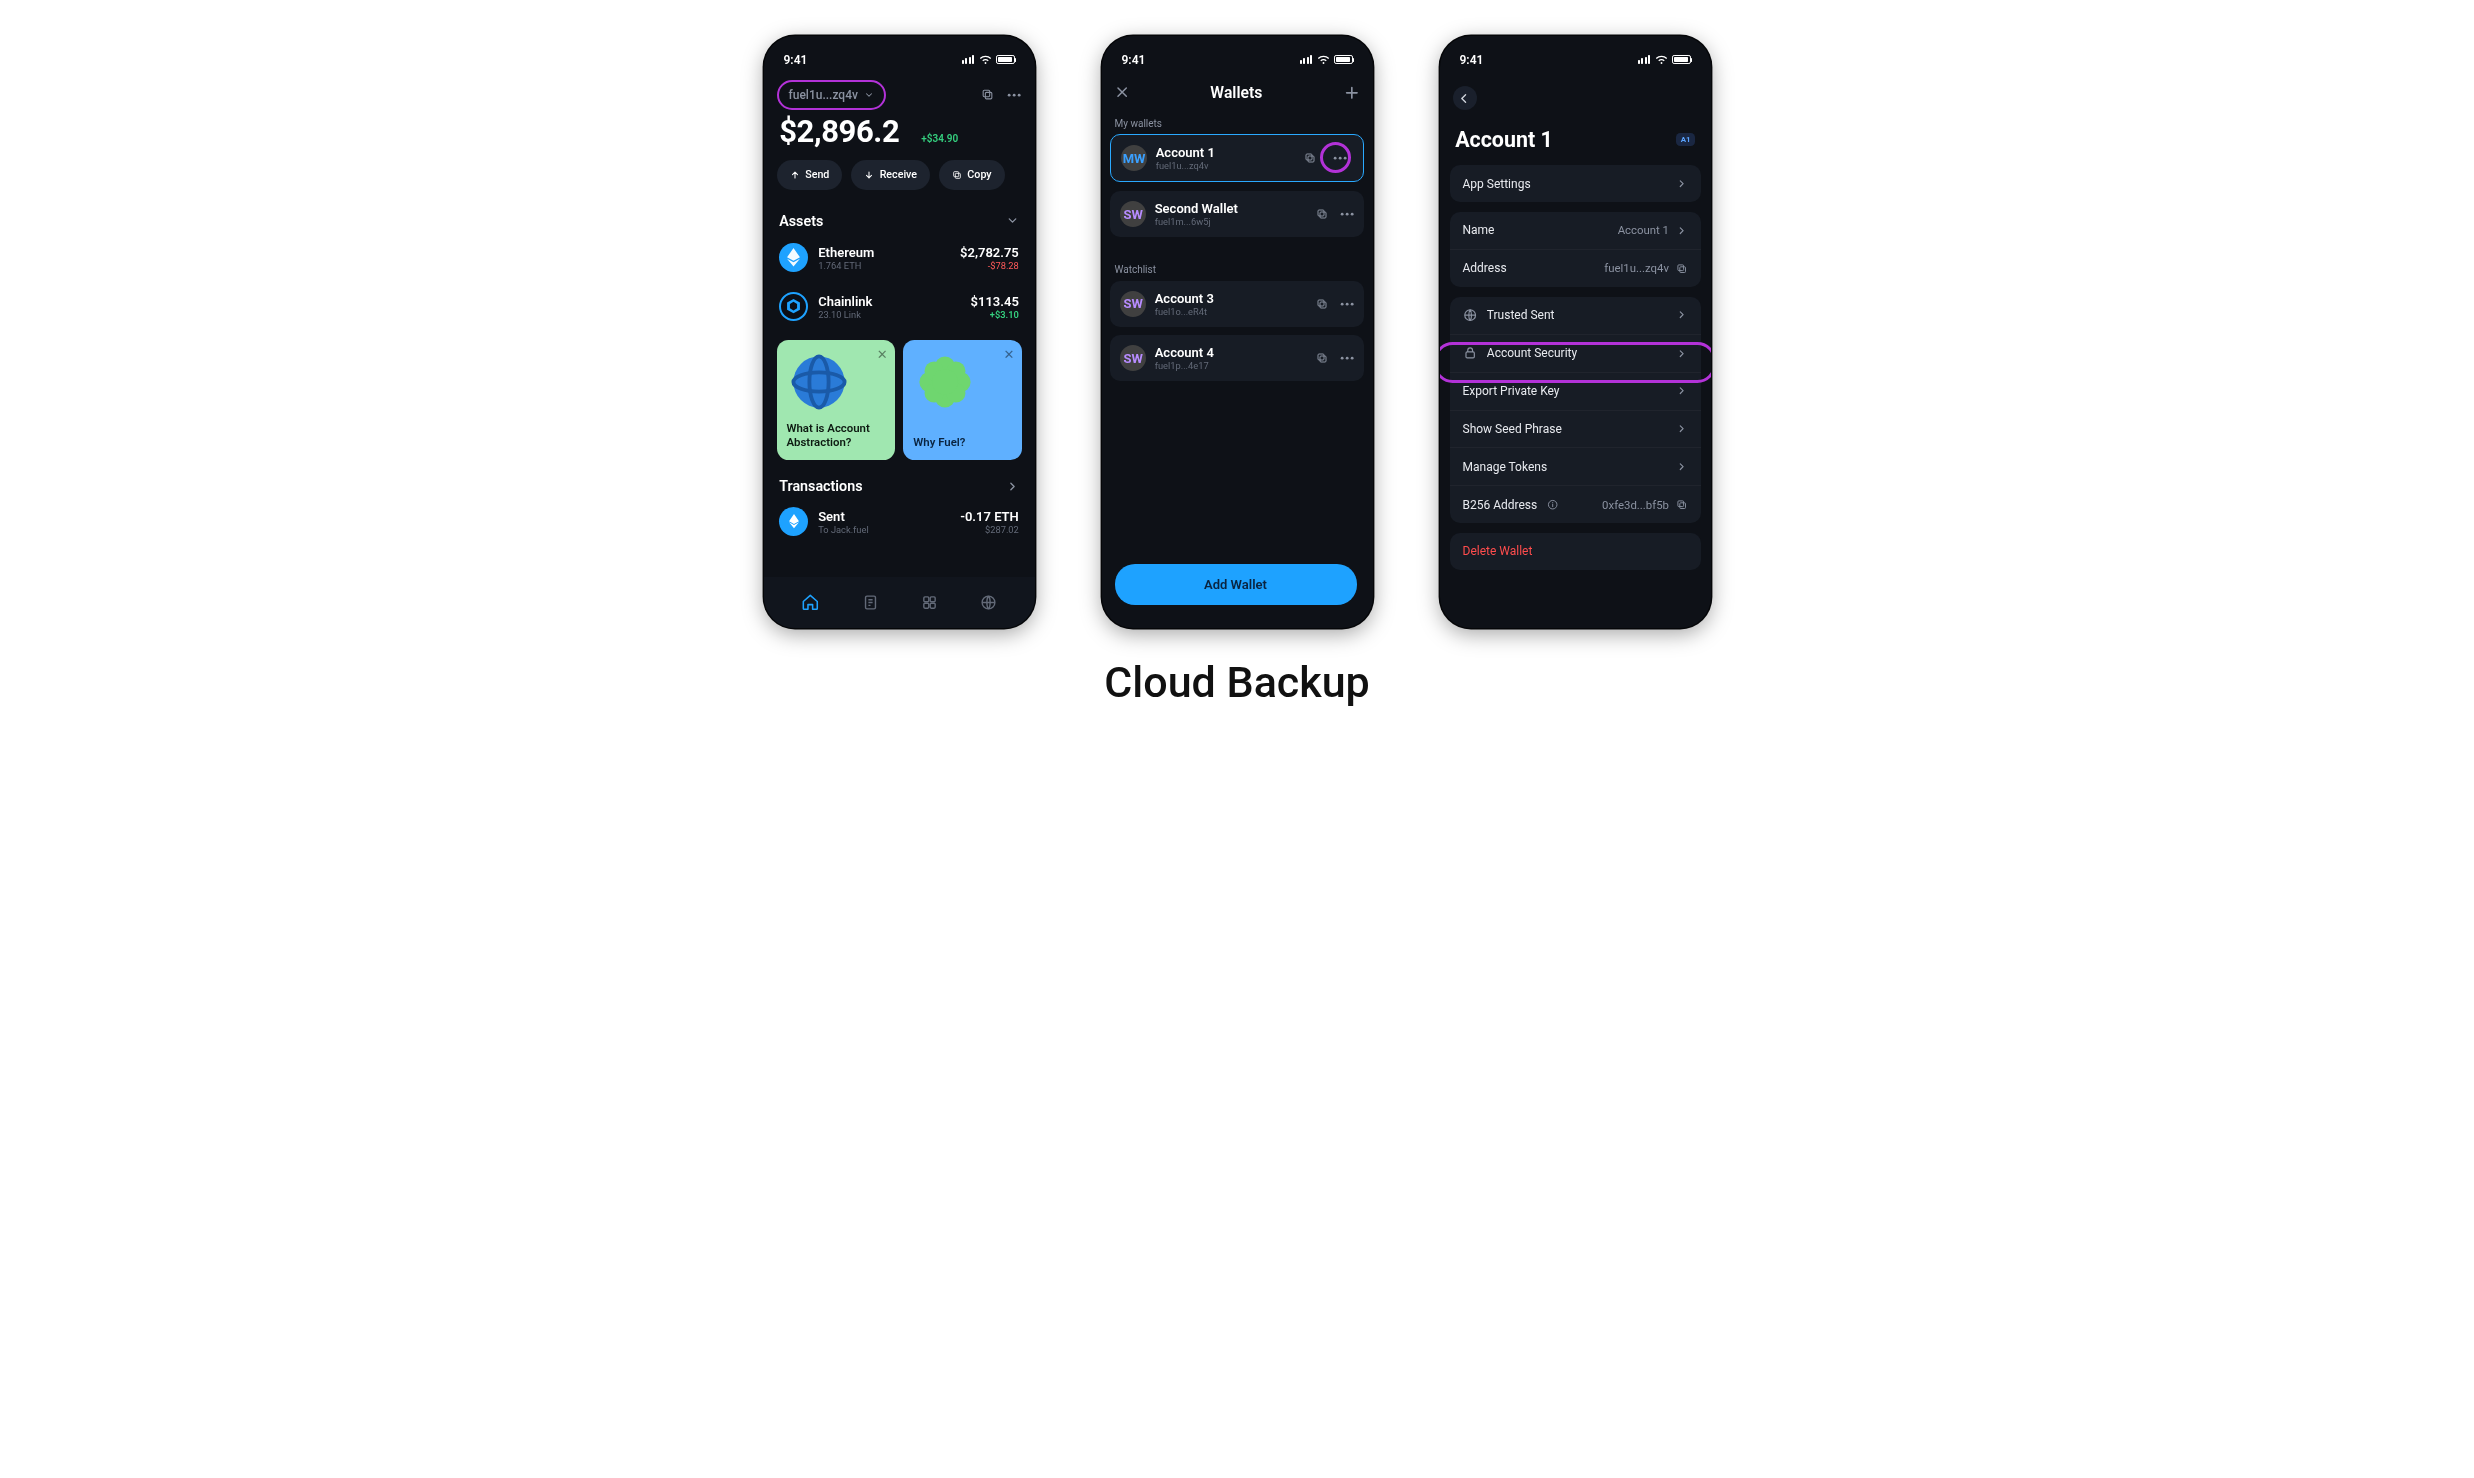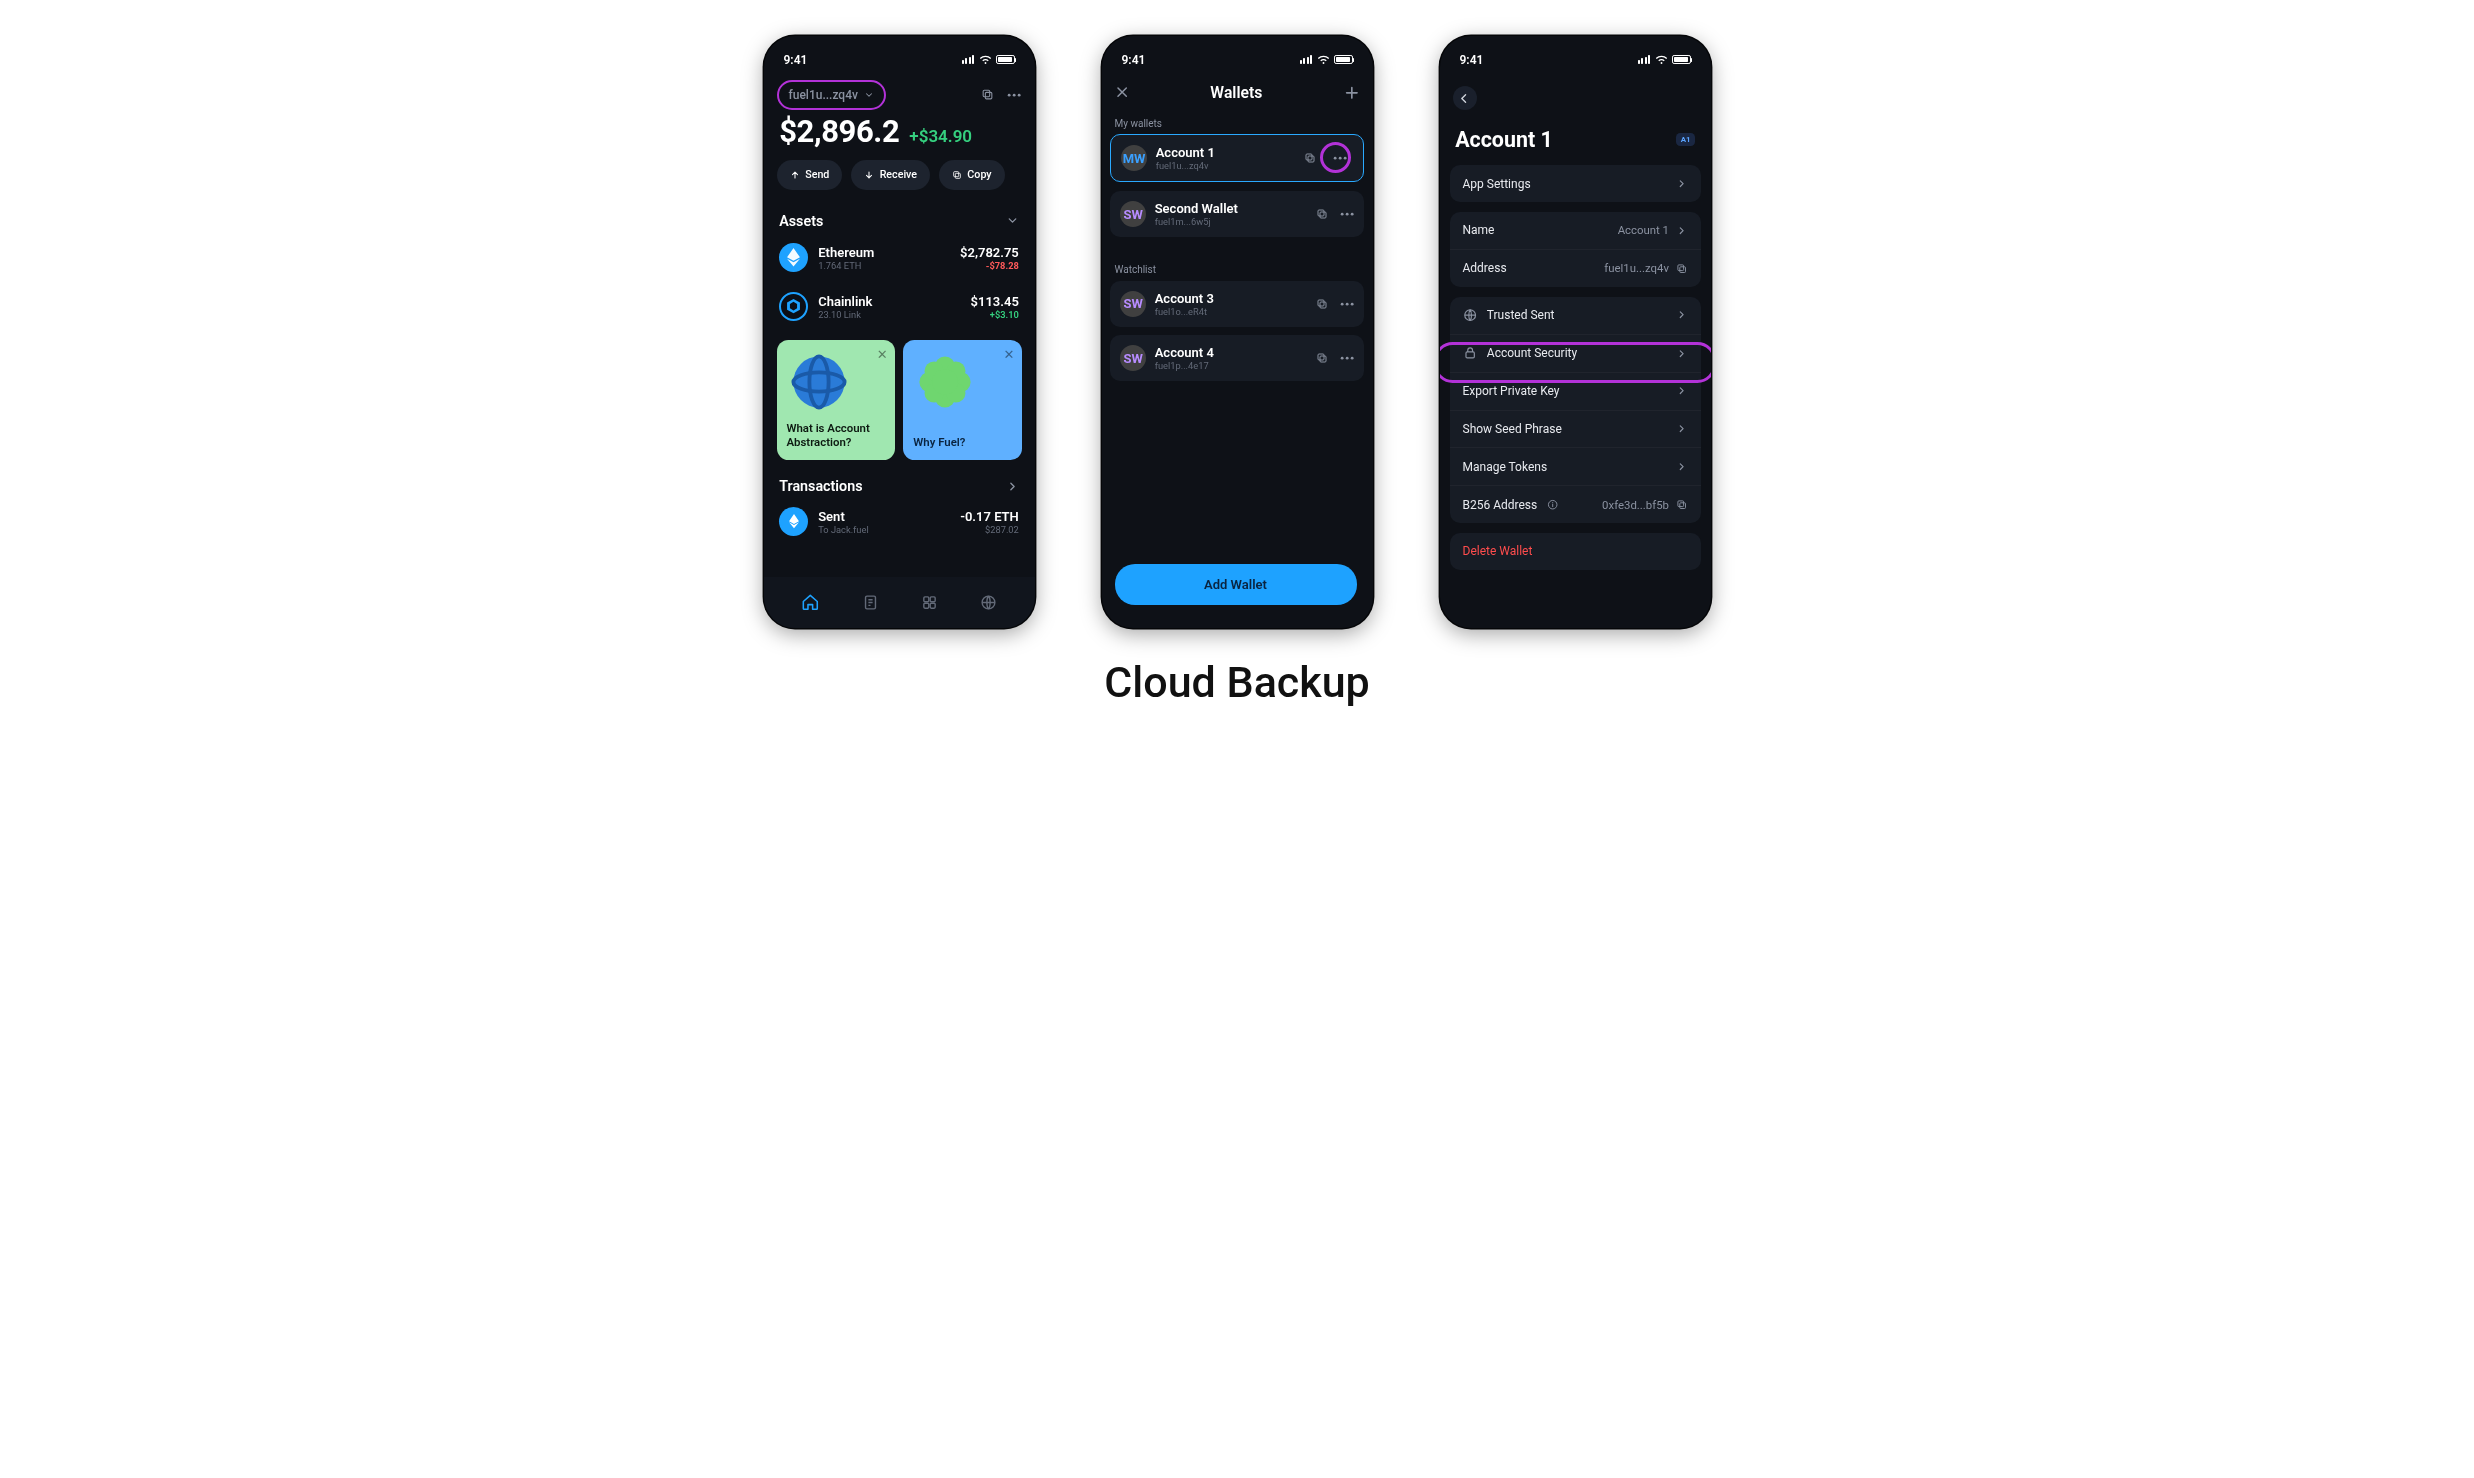--- a/index.html
+++ b/index.html
@@ -40,38 +40,38 @@
 
   
   .topbar{display:flex;align-items:center;justify-content:space-between;padding:4.3px 13px 0;gap:7.1px;}
   .addr-pill{display:flex;align-items:center;gap:5.7px;padding:5.7px 10px;border-radius:714px;color:var(--muted);font-size:12px;font-weight:500;border:2.9px solid var(--highlight);}
   .top-icons{display:flex;gap:13px;align-items:center;color:var(--muted);}
   .copy-icon,.dots-icon,.chev-icon,.arrow-up,.arrow-down,.plus-icon,.close-icon,.back-icon,.globe-icon,.lock-icon,.info-icon{display:inline-flex;align-items:center;justify-content:center;}
   svg{display:block;}
 
   .balance{padding:2.9px 15.7px 8.6px;display:flex;align-items:baseline;gap:10px;}
   .balance-amt{font-size:31px;font-weight:700;letter-spacing:-0.4px;}
-  .balance-delta{color:var(--green);font-size:17px;font-weight:600;}
+  .balance-delta{color:var(--green);font-size:10px;font-weight:600;margin-left:12px;}
 
   .action-row{display:flex;gap:8.6px;padding:1.4px 13px 13px;}
   .pill-btn{flex:none;display:flex;align-items:center;gap:5.7px;background:var(--panel2);color:#fff;border-radius:714px;padding:8.6px 13px;font-size:10.7px;font-weight:500;}
 
   .section{padding:10px 15.7px 4.3px;}
   .section-header{display:flex;align-items:center;justify-content:space-between;font-size:14.3px;font-weight:600;}
   .section-header .chev{color:var(--muted);}
 
   .asset{display:flex;align-items:center;justify-content:space-between;padding:10px 15.7px;}
   .asset-left{display:flex;align-items:center;gap:10px;}
   .asset-ico{width:29px;height:29px;border-radius:50%;display:flex;align-items:center;justify-content:center;}
   .asset-name{font-size:13px;font-weight:600;}
   .asset-sub{font-size:9.3px;color:var(--muted2);}
   .asset-right{text-align:right;}
   .asset-val{font-size:13px;font-weight:600;}
   .delta-pos{color:var(--green);font-size:9.3px;font-weight:600;}
-  .delta-neg{color:var(--red);font-size:9.3px;font-weight:700;}
+  .delta-neg{color:var(--red);font-size:9.3px;font-weight:400;}
 
   .cards{display:flex;gap:8.6px;padding:8.6px 13px;}
   .promo{flex:1;border-radius:11.4px;padding:10px;position:relative;display:flex;flex-direction:column;justify-content:flex-end;height:120px;overflow:hidden;}
   .promo .close{position:absolute;top:7.1px;right:7.1px;color:rgba(0,0,0,.45);font-size:13px;}
   .promo .shape{position:absolute;top:10px;left:10px;width:64px;height:64px;}
   .promo .label{font-size:11.4px;font-weight:600;color:#0d1a11;line-height:1.25;}
   .promo.green{background:var(--card-green);}
   .promo.blue{background:var(--card-blue);}
   .promo.blue .label{color:#0a2440;}
 

